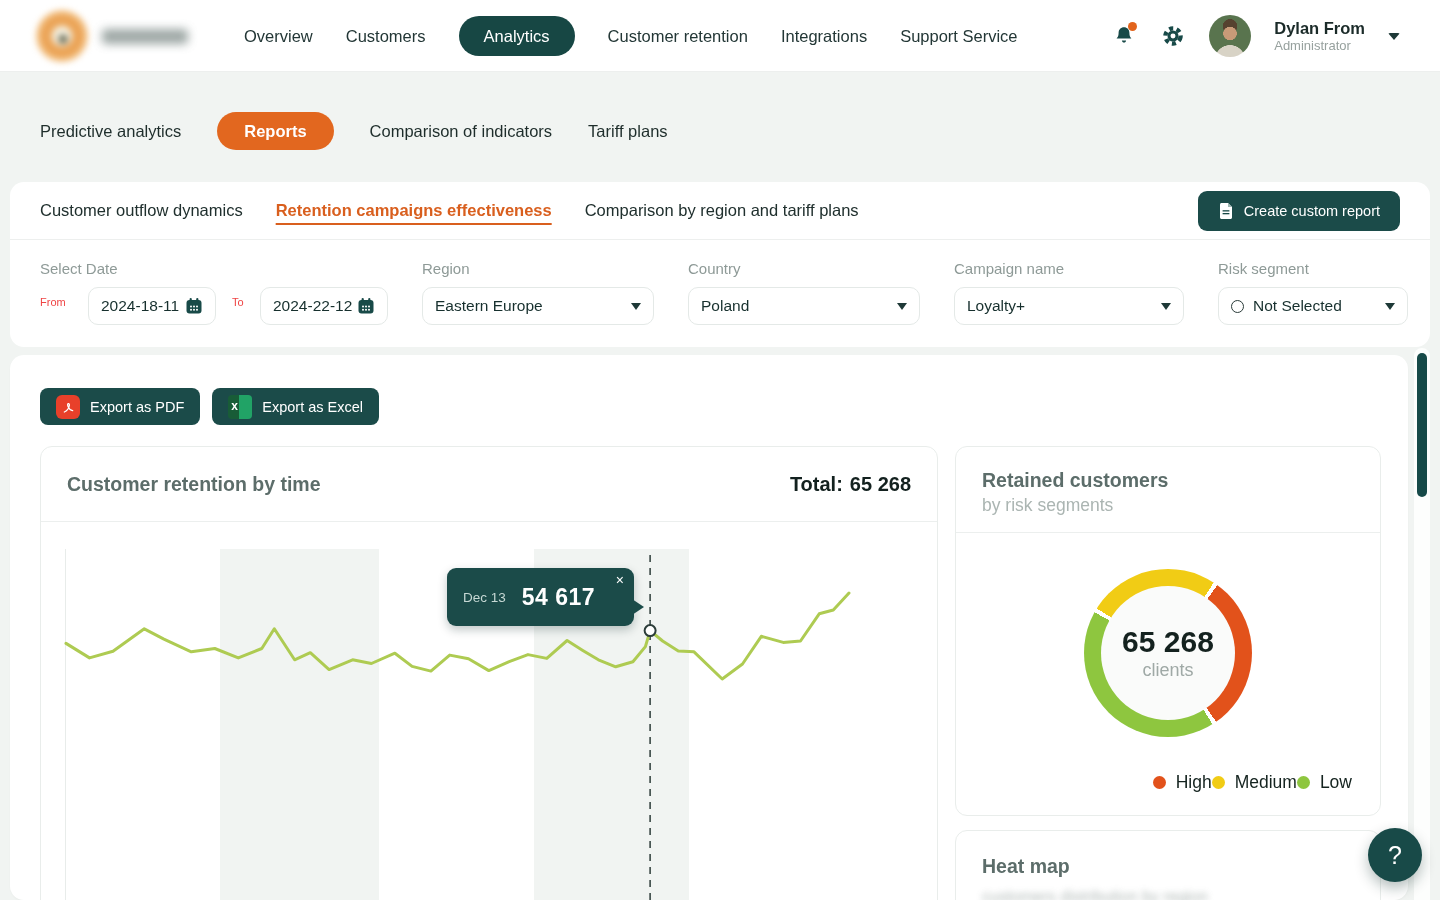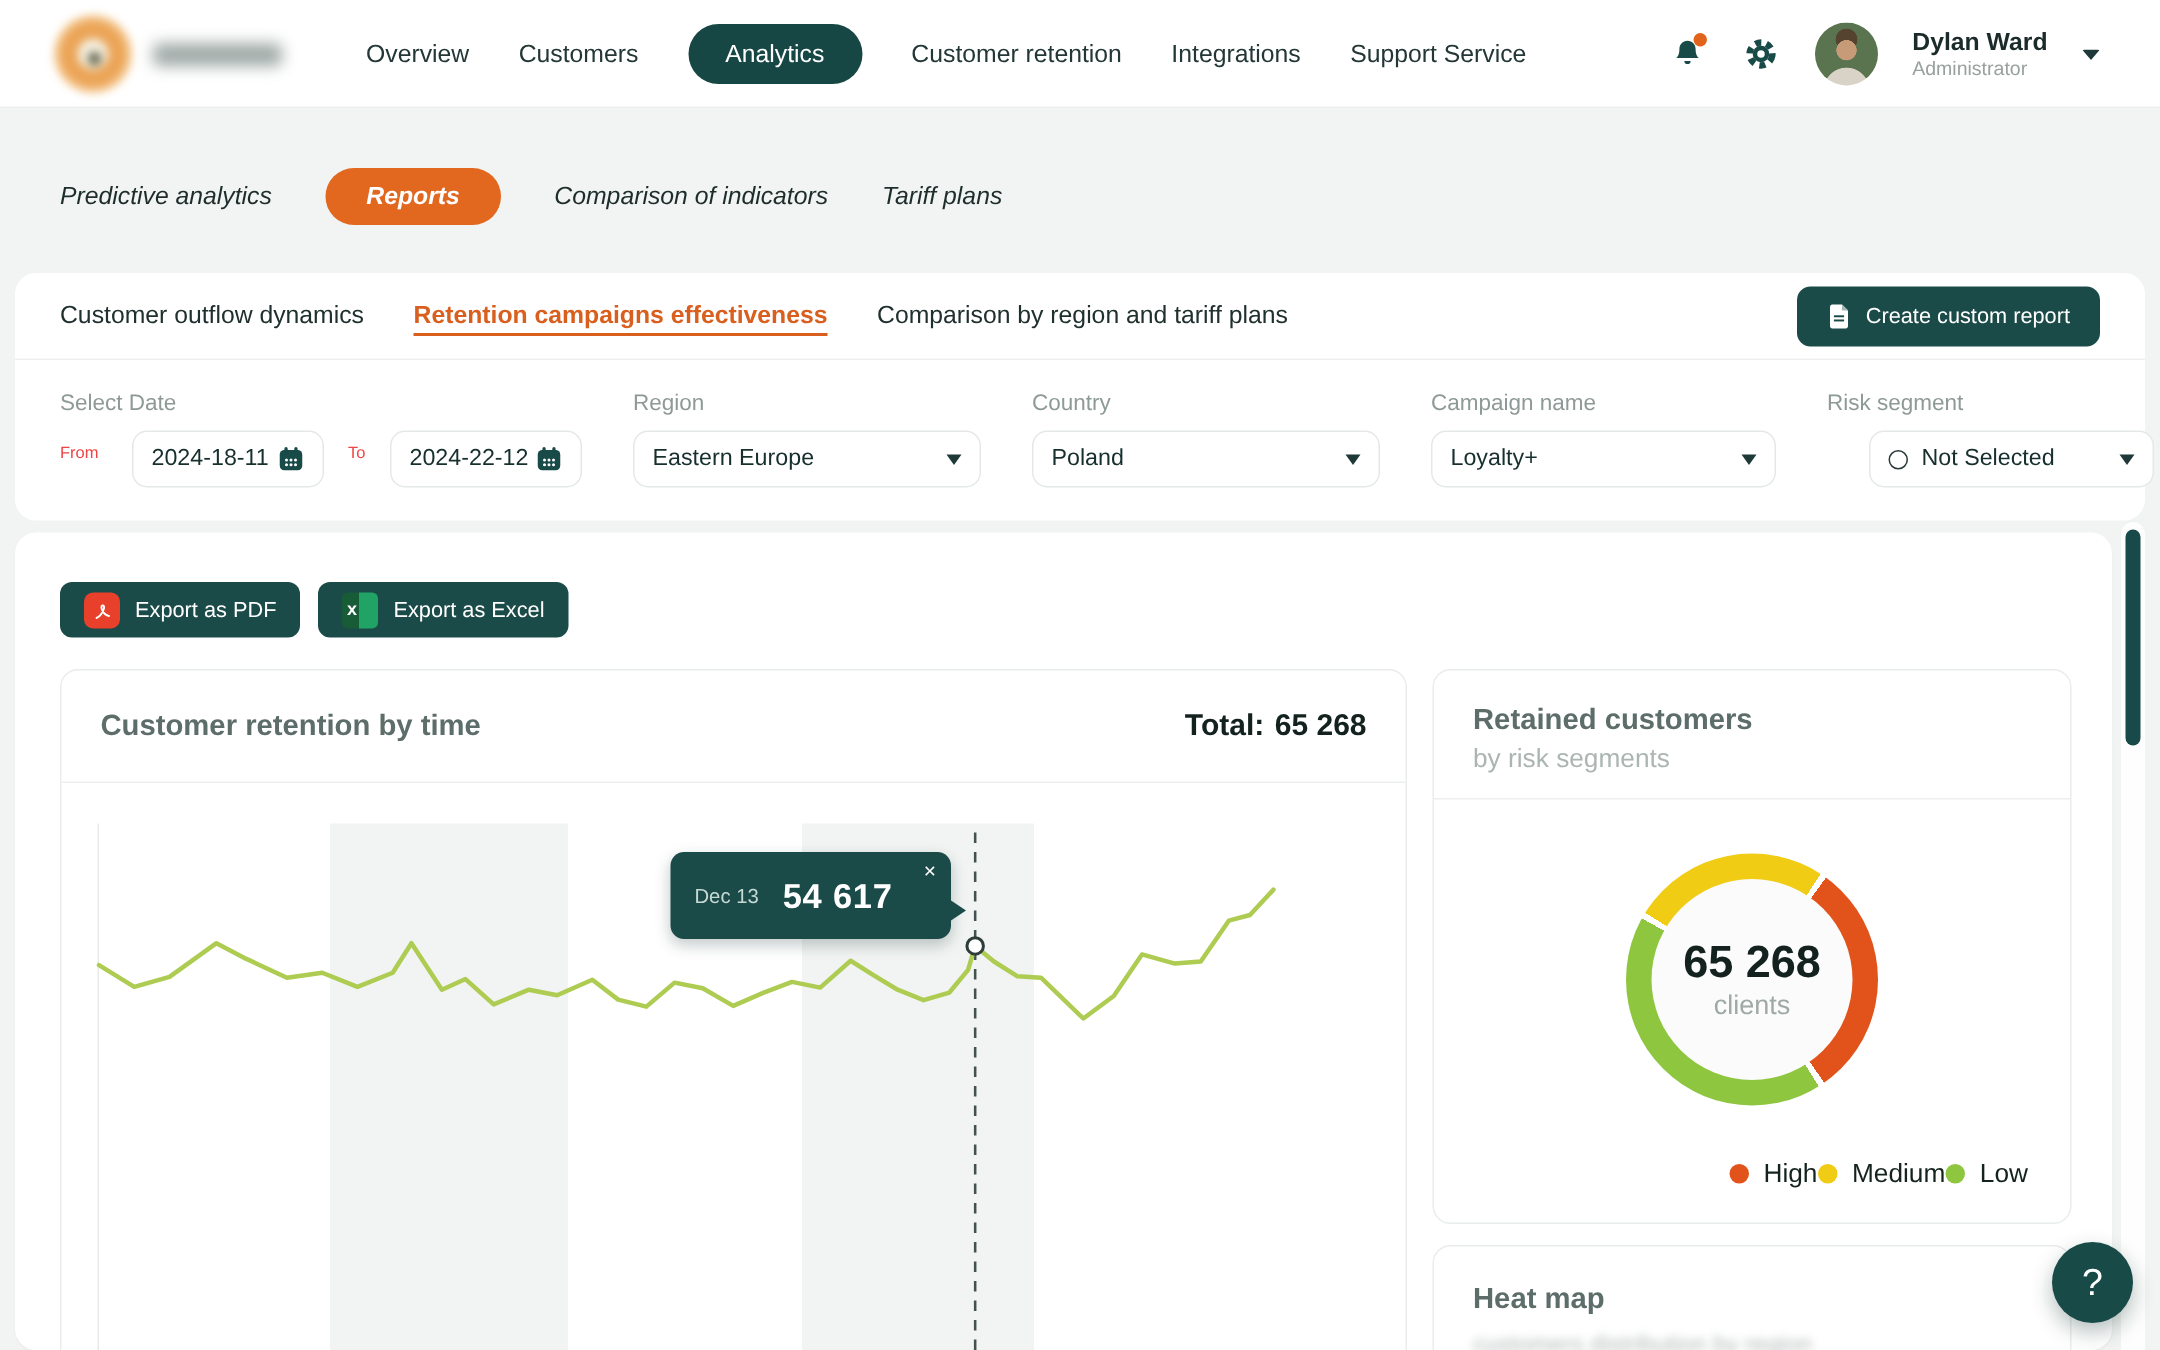--- a/index.html
+++ b/index.html
@@ -28,21 +28,21 @@
     background:
       radial-gradient(circle at 50% 108%, #d8d3c6 0 30%, rgba(0,0,0,0) 31%),
       radial-gradient(circle at 50% 44%, #c89b78 0 21%, rgba(0,0,0,0) 22%),
       radial-gradient(circle at 50% 27%, #55422f 0 19%, rgba(0,0,0,0) 20%),
       #59744e; }
   .user-name { font-size:16.5px; font-weight:700; color:#1B2B29; line-height:1.2; }
   .user-role { font-size:13px; color:#97A19E; }
   .chev { width:0; height:0; border-left:6px solid transparent; border-right:6px solid transparent; border-top:7px solid #1E3937; border-radius:2px; }
 
   
-  .subnav { position:absolute; left:40px; top:112px; display:flex; align-items:center; gap:36px;font-style:italic; }
+  .subnav { position:absolute; left:40px; top:112px; display:flex; align-items:center; gap:36px; }
   .subnav-item { font-size:16.5px; color:#1E2D2B; font-weight:500; cursor:pointer; }
   .subnav-pill { background:#E2671F; color:#fff; font-weight:700; height:38px; border-radius:20px; padding:0 27px; display:flex; align-items:center; }
 
   
   .card { background:#fff; border-radius:14px; }
   .tabs-card { position:absolute; left:10px; top:182px; width:1420px; height:165px; }
   .tabs-row { position:relative; height:58px; border-bottom:1px solid #EDEFEE; display:flex; align-items:center; gap:33px; padding:0 30px; }
   .tab { font-size:16.5px; color:#20302E; font-weight:500; cursor:pointer; white-space:nowrap; }
   .tab.active { color:#D95F1E; font-weight:700; text-decoration:underline; text-decoration-thickness:2px; text-underline-offset:7px; }
   .create-btn { position:absolute; right:30px; top:9px; height:40px; background:#1B4B49; border:none; border-radius:9px; color:#fff; font-size:14.5px; font-family:inherit; display:flex; align-items:center; gap:10px; padding:0 20px; cursor:pointer; }
@@ -129,21 +129,21 @@
       </div>
       <div class="icon-btn">
         <svg width="26" height="26" viewBox="0 0 24 24">
           <circle cx="12" cy="12" r="7" fill="none" stroke="#184A48" stroke-width="4" stroke-dasharray="3.7 3.3" transform="rotate(10 12 12)"></circle>
           <circle cx="12" cy="12" r="5.1" fill="#184A48"></circle>
           <circle cx="12" cy="12" r="2.3" fill="#fff"></circle>
         </svg>
       </div>
       <div class="avatar"></div>
       <div>
-        <div class="user-name">Dylan Ward</div>
+        <div class="user-name">Dylan From</div>
         <div class="user-role">Administrator</div>
       </div>
       <div class="chev"></div>
     </div>
   </div>
 
   <div class="subnav">
     <a class="subnav-item">Predictive analytics</a>
     <a class="subnav-item subnav-pill">Reports</a>
     <a class="subnav-item">Comparison of indicators</a>
@@ -214,21 +214,21 @@
         <span class="sel-chev"></span>
       </div>
 
       <span class="f-label" style="left:944px">Campaign name</span>
       <div class="control" style="left:944px;width:230px">
         <span>Loyalty+</span>
         <span class="sel-chev"></span>
       </div>
 
       <span class="f-label" style="left:1208px">Risk segment</span>
-      <div class="control" style="left:1236px;width:190px">
+      <div class="control" style="left:1208px;width:190px">
         <span style="display:flex;align-items:center">
             <span class="radio-circle"></span>
             <span>Not Selected</span>
           </span>
         <span class="sel-chev"></span>
       </div>
     </div>
   </section>
 
   <section class="card content-card">

